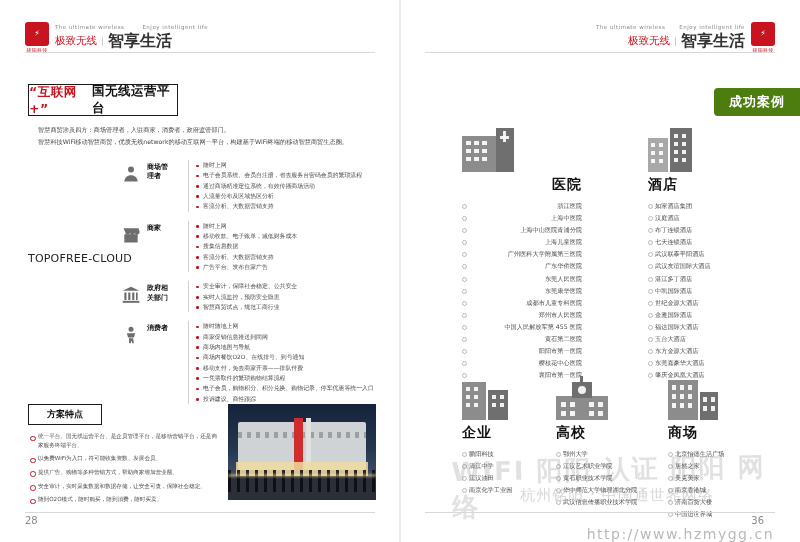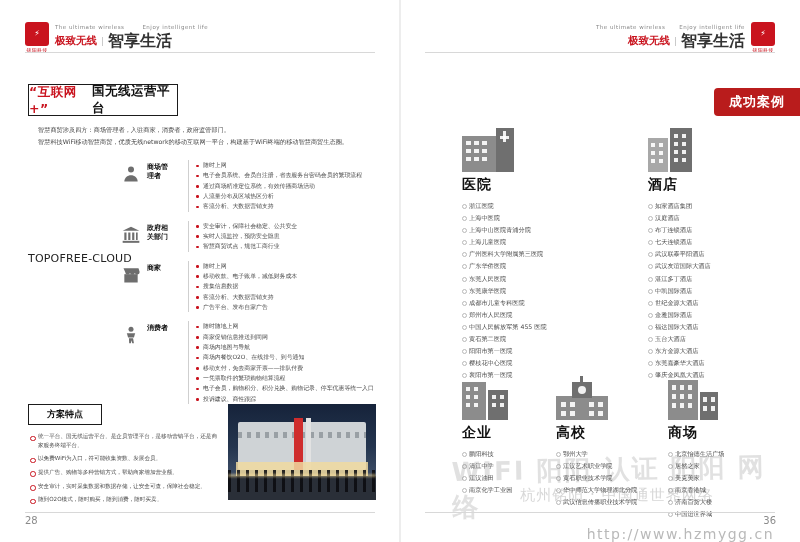--- a/index.html
+++ b/index.html
@@ -21,30 +21,30 @@
   .hdr{position:absolute;top:22px;display:flex;align-items:center;gap:6px;}
   .hdr-left{left:25px;}
   .hdr-right{right:25px;}
   .logo-box{
     width:24px;height:24px;background:#c9131e;border-radius:3px;
     display:flex;align-items:center;justify-content:center;
     color:#fff;font-size:8px;line-height:1;
   }
   .logo-cap{font-size:5px;color:#c9131e;text-align:center;margin-top:1px;letter-spacing:.3px;}
   .hdr-tag{font-size:5.5px;color:#888;letter-spacing:.5px;}
-  .hdr-txt{font-size:10.5px;color:#c9131e;font-weight:bold;}
+  .hdr-txt{font-size:10.5px;color:#c9131e;font-weight:normal;}
   .hdr-sep{color:#bbb;font-size:9px;}
   .hdr-txt2{font-size:16px;color:#333;font-weight:bold;}
   .hdr-rule{position:absolute;height:1px;background:#d8d8d8;top:52px;}
   .hdr-rule.l{left:25px;width:350px;}
   .hdr-rule.r{right:25px;width:350px;}
 
   
   .flag{
-    position:absolute;background:#b91c1c;color:#fff;
+    position:absolute;background:#4d7c0f;color:#fff;
     font-size:13px;font-weight:bold;letter-spacing:1px;
     display:flex;align-items:center;justify-content:center;
   }
   .flag-right{
     right:0;width:86px;height:28px;border-radius:4px 0 0 4px;
   }
   .title-box{
     position:absolute;left:28px;top:84px;width:148px;height:30px;
     border:1.6px solid #1b1b1b;display:flex;align-items:center;justify-content:center;
     font-size:12.5px;font-weight:bold;color:#111;letter-spacing:.5px;
@@ -138,21 +138,21 @@
   .bk.d{background:#6f6f6f;}
   .bk.l{background:#a8a8a8;}
   .win{position:absolute;background:#ffffff;opacity:.9;}
 
   
   .foot-rule{position:absolute;height:1px;background:#d8d8d8;top:512px;}
   .foot-rule.l{left:25px;width:350px;}
   .foot-rule.r{right:25px;width:350px;}
   .pg{position:absolute;top:515px;font-size:10px;color:#8a8a8a;}
   .pg-l{left:25px;}
-  .pg-r{right:24px;}
+  .pg-r{right:36px;}
   .wm-url{
     position:absolute;right:26px;top:526px;font-size:14px;color:#b9b9b9;letter-spacing:1.5px;
   }
   .wm-big{
     position:absolute;left:452px;top:452px;width:330px;
     font-size:26px;font-weight:bold;color:rgba(120,120,120,.22);
     letter-spacing:2px;transform:rotate(-1deg);pointer-events:none;
   }
   .wm-sub{
     position:absolute;left:452px;top:486px;width:330px;
@@ -236,55 +236,55 @@
           <li>通过商场精准定位系统，有效传播商场活动</li>
           <li>人流量分布及区域热区分析</li>
           <li>客流分析、大数据营销支持</li>
         </ul>
       </div>
     </div>
 
     <div class="role">
       <div class="role-icon">
         <svg width="20" height="20" viewBox="0 0 24 24" fill="#6e6e6e">
-            <path d="M12 2 2 7h20z"></path>
-            <rect x="4" y="9" width="2.6" height="9"></rect>
-            <rect x="8.7" y="9" width="2.6" height="9"></rect>
-            <rect x="13.4" y="9" width="2.6" height="9"></rect>
-            <rect x="18" y="9" width="2" height="9"></rect>
-            <rect x="2" y="19" width="20" height="2.4"></rect>
-          </svg>
-      </div>
-      <div class="role-name">政府相<br>关部门</div>
-      <div class="role-rule"></div>
-      <div class="role-items">
-        <ul>
-          <li>安全审计，保障社会稳定、公共安全</li>
-          <li>实时人流监控，预防安全隐患</li>
-          <li>智慧商贸试点，规范工商行业</li>
-        </ul>
-      </div>
-    </div>
-
-    <div class="role">
-      <div class="role-icon">
-        <svg width="20" height="20" viewBox="0 0 24 24" fill="#6e6e6e">
             <path d="M3 4h18l1.4 4.5a3 3 0 0 1-5.8 1 3 3 0 0 1-5.8 0 3 3 0 0 1-5.8-1z"></path>
             <rect x="4" y="11" width="16" height="10"></rect>
           </svg>
       </div>
       <div class="role-name">商家</div>
       <div class="role-rule"></div>
       <div class="role-items">
         <ul>
           <li>随时上网</li>
           <li>移动收款、电子账单，减低财务成本</li>
           <li>搜集信息数据</li>
           <li>客流分析、大数据营销支持</li>
           <li>广告平台、发布自家广告</li>
+        </ul>
+      </div>
+    </div>
+
+    <div class="role">
+      <div class="role-icon">
+        <svg width="20" height="20" viewBox="0 0 24 24" fill="#6e6e6e">
+            <path d="M12 2 2 7h20z"></path>
+            <rect x="4" y="9" width="2.6" height="9"></rect>
+            <rect x="8.7" y="9" width="2.6" height="9"></rect>
+            <rect x="13.4" y="9" width="2.6" height="9"></rect>
+            <rect x="18" y="9" width="2" height="9"></rect>
+            <rect x="2" y="19" width="20" height="2.4"></rect>
+          </svg>
+      </div>
+      <div class="role-name">政府相<br>关部门</div>
+      <div class="role-rule"></div>
+      <div class="role-items">
+        <ul>
+          <li>安全审计，保障社会稳定、公共安全</li>
+          <li>实时人流监控，预防安全隐患</li>
+          <li>智慧商贸试点，规范工商行业</li>
         </ul>
       </div>
     </div>
 
     <div class="role">
       <div class="role-icon">
         <svg width="20" height="20" viewBox="0 0 24 24" fill="#6e6e6e">
             <circle cx="12" cy="5" r="3"></circle>
             <path d="M7 10h10l-1.5 5H8.5z"></path>
             <path d="M9.5 16h5l1 6h-2l-.8-3.8L11.8 22H9.8z"></path>
@@ -325,21 +325,21 @@
     <div class="ph-red"></div>
     <div class="ph-red2"></div>
     <div class="ph-glow"></div>
     <div class="ph-ground"></div>
     <div class="ph-people"></div>
     <div class="ph-light"></div>
   </div>
 
   <div class="flag flag-right" style="top:88px;">成功案例</div>
 
-  <div class="case" style="left:462px;top:128px;width:120px;">
+  <div class="case" style="left:462px;top:128px;width:120px;text-align:right;">
     <div class="case-ico">
       <div class="bk" style="left:0;top:8px;width:34px;height:36px;"></div>
       <div class="bk d" style="left:34px;top:0;width:18px;height:44px;"></div>
       <div class="win" style="left:41px;top:6px;width:3px;height:8px;"></div>
       <div class="win" style="left:41px;top:3px;width:3px;height:3px;background:#fff;"></div>
       <div class="win" style="left:38px;top:8px;width:9px;height:3px;"></div>
       <div class="win" style="left:4px;top:13px;width:5px;height:4px;"></div>
       <div class="win" style="left:12px;top:13px;width:5px;height:4px;"></div>
       <div class="win" style="left:20px;top:13px;width:5px;height:4px;"></div>
       <div class="win" style="left:4px;top:21px;width:5px;height:4px;"></div>

